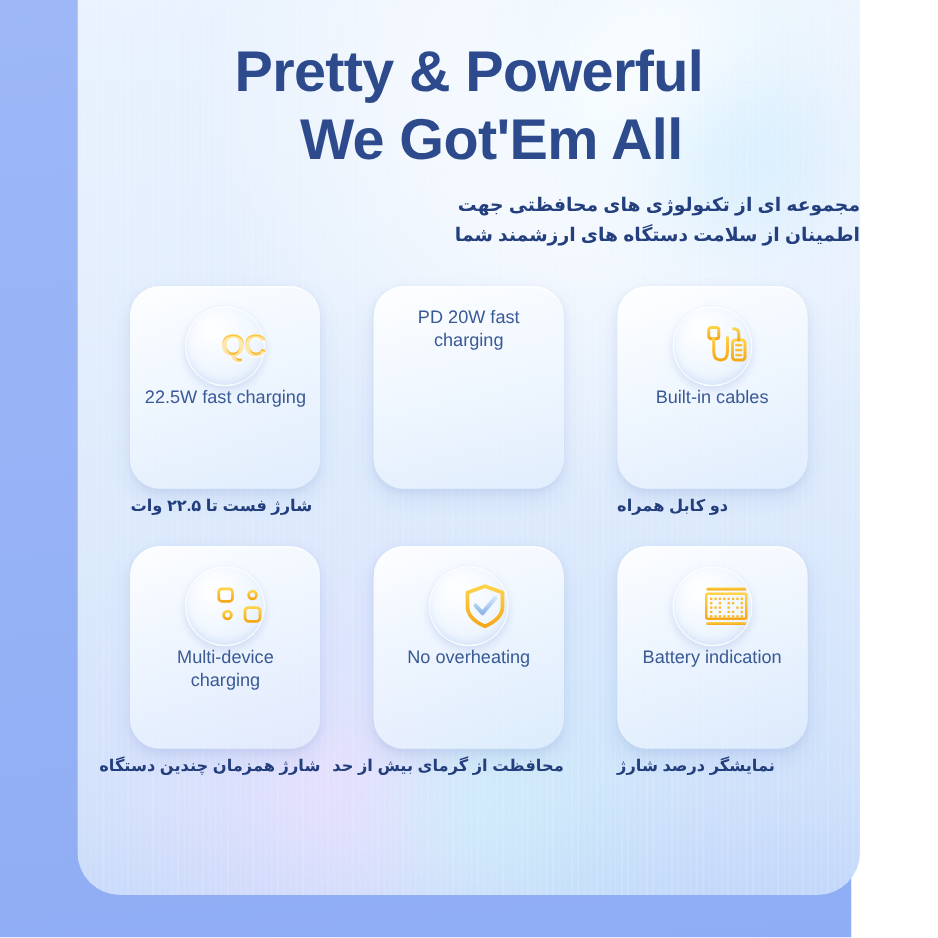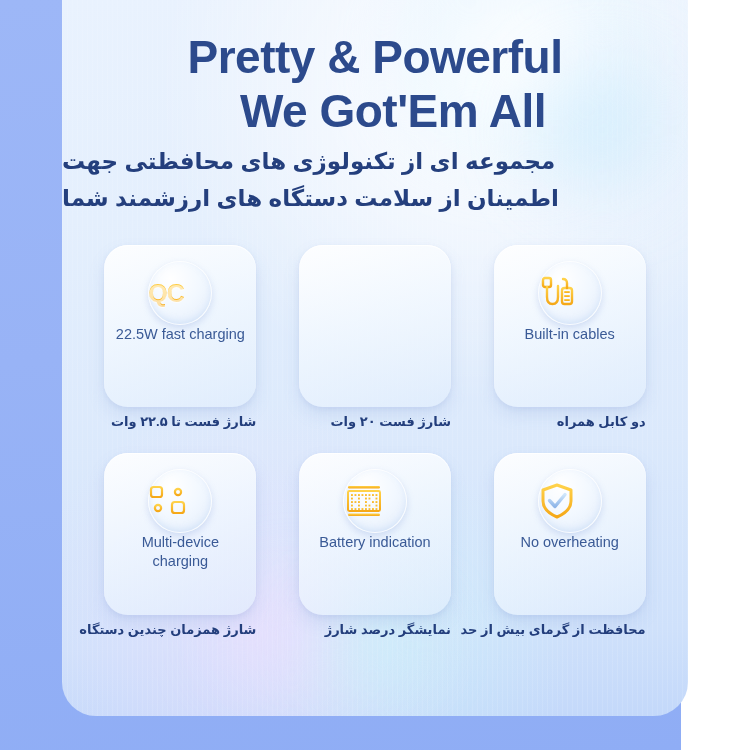--- a/index.html
+++ b/index.html
@@ -65,24 +65,24 @@
     color:#2c4a8c;
     font-size:46px;
     font-weight:bold;
     letter-spacing:-.5px;
     line-height:1.18;
   }
   #headline .l2 { display:block;padding-left:36px; }
 
   
   #subtitle {
-    margin-top:4px;
-    text-align:left;
+    margin-top:14px;
+    text-align:right;
     color:#243f7d;
-    font-size:23px;
+    font-size:15px;
     font-weight:bold;
     line-height:1.62;
     direction:rtl;
   }
   #subtitle span { display:block; }
 
   
   .grid {
     margin:28px auto 0;
     width:568px;
@@ -111,21 +111,21 @@
 
   
   .disc {
     width:64px; height:64px;
     border-radius:50%;
     background:radial-gradient(circle at 36% 28%,#ffffff 0%,#f2f8ff 48%,#e2ecfb 100%);
     box-shadow:
        0 3px 7px rgba(125,155,215,.28),
        inset 0 0 0 1px rgba(255,255,255,.85),
        inset 0 -3px 6px rgba(190,214,245,.5);
-    display:flex; align-items:center; justify-content:flex-start;
+    display:flex; align-items:center; justify-content:flex-end;
     flex:0 0 auto;
   }
   .disc svg { display:block; }
 
   
   .wordmark {
     font-size:25px;
     font-weight:bold;
     letter-spacing:-1px;
     background:linear-gradient(180deg,#ffd24a 0%,#fdbe2c 55%,#f5a818 100%);
@@ -140,21 +140,21 @@
     color:#3a5a96;
     font-size:14.5px;
     line-height:1.28;
     padding:0 8px;
   }
 
   .card-fa {
     position:absolute;
     left:0; right:0;
     bottom:-22px;
-    text-align:right;
+    text-align:left;
     color:#233e7c;
     font-size:13px;
     font-weight:bold;
     direction:rtl;
     white-space:nowrap;
   }
 </style>
 </head>
 <body>
 
@@ -182,21 +182,21 @@
 
         <div class="card">
           <div class="disc">
             <span class="wordmark">QC</span>
           </div>
           <div class="card-en">22.5W fast charging</div>
           <div class="card-fa">شارژ فست تا ۲۲.۵ وات</div>
         </div>
 
         <div class="card">
-          <div class="card-fa">شارژ فست ۲۰ وات</div>
+          <div class="card-en">PD 20W fast charging</div>
         </div>
 
         <div class="card">
           <div class="disc">
             <svg width="40" height="36" viewBox="0 0 40 36">
               <defs>
                 <linearGradient id="gold1" x1="0" y1="0" x2="0" y2="1">
                   <stop offset="0%" stop-color="#ffd24a"></stop>
                     <stop offset="100%" stop-color="#f5a818"></stop>
                 </linearGradient>
@@ -240,20 +240,41 @@
                 <path d="M30 12.1 L30 19"></path>
               </g>
             </svg>
           </div>
           <div class="card-en">Multi-device charging</div>
           <div class="card-fa">شارژ همزمان چندین دستگاه</div>
         </div>
 
         <div class="card">
           <div class="disc">
+            <svg width="38" height="38" viewBox="0 0 38 38">
+              <defs>
+                <linearGradient id="gold4" x1="0" y1="0" x2="0" y2="1">
+                  <stop offset="0%" stop-color="#ffd24a"></stop>
+                    <stop offset="100%" stop-color="#f5a818"></stop>
+                </linearGradient>
+                <linearGradient id="blu4" x1="0" y1="0" x2="0" y2="1">
+                  <stop offset="0%" stop-color="#cfe6fb"></stop>
+                    <stop offset="100%" stop-color="#8fb6e8"></stop>
+                </linearGradient>
+              </defs>
+              <path d="M19 3 L33 8 V19 Q33 29 19 35 Q5 29 5 19 V8 Z" fill="none" stroke="url(#gold4)" stroke-width="3" stroke-linejoin="round"></path>
+              <path d="M11.5 18.5 L17 24.5 L27 12.5" fill="none" stroke="url(#blu4)" stroke-width="3.4" stroke-linecap="round" stroke-linejoin="round"></path>
+            </svg>
+          </div>
+          <div class="card-en">No overheating</div>
+          <div class="card-fa">محافظت از گرمای بیش از حد</div>
+        </div>
+
+        <div class="card">
+          <div class="disc">
             <svg width="42" height="34" viewBox="0 0 42 34">
               <defs>
                 <linearGradient id="gold3" x1="0" y1="0" x2="0" y2="1">
                   <stop offset="0%" stop-color="#ffd24a"></stop>
                     <stop offset="100%" stop-color="#f5a818"></stop>
                 </linearGradient>
               </defs>
               <g fill="url(#gold3)">
                 <rect x="5" y="2" width="32" height="2.4" rx="1.2"></rect>
                 <rect x="5" y="29.6" width="32" height="2.4" rx="1.2"></rect>
@@ -298,38 +319,17 @@
                   <rect x="25.5" y="24" width="1.9" height="1.9"></rect>
                 <rect x="29" y="24" width="1.9" height="1.9"></rect>
                   <rect x="32.5" y="24" width="1.9" height="1.9"></rect>
               </g>
             </svg>
           </div>
           <div class="card-en">Battery indication</div>
           <div class="card-fa">نمایشگر درصد شارژ</div>
         </div>
 
-        <div class="card">
-          <div class="disc">
-            <svg width="38" height="38" viewBox="0 0 38 38">
-              <defs>
-                <linearGradient id="gold4" x1="0" y1="0" x2="0" y2="1">
-                  <stop offset="0%" stop-color="#ffd24a"></stop>
-                    <stop offset="100%" stop-color="#f5a818"></stop>
-                </linearGradient>
-                <linearGradient id="blu4" x1="0" y1="0" x2="0" y2="1">
-                  <stop offset="0%" stop-color="#cfe6fb"></stop>
-                    <stop offset="100%" stop-color="#8fb6e8"></stop>
-                </linearGradient>
-              </defs>
-              <path d="M19 3 L33 8 V19 Q33 29 19 35 Q5 29 5 19 V8 Z" fill="none" stroke="url(#gold4)" stroke-width="3" stroke-linejoin="round"></path>
-              <path d="M11.5 18.5 L17 24.5 L27 12.5" fill="none" stroke="url(#blu4)" stroke-width="3.4" stroke-linecap="round" stroke-linejoin="round"></path>
-            </svg>
-          </div>
-          <div class="card-en">No overheating</div>
-          <div class="card-fa">محافظت از گرمای بیش از حد</div>
-        </div>
-
       </div>
 
     </div>
   </div>
 </div>
 
 </body></html>

